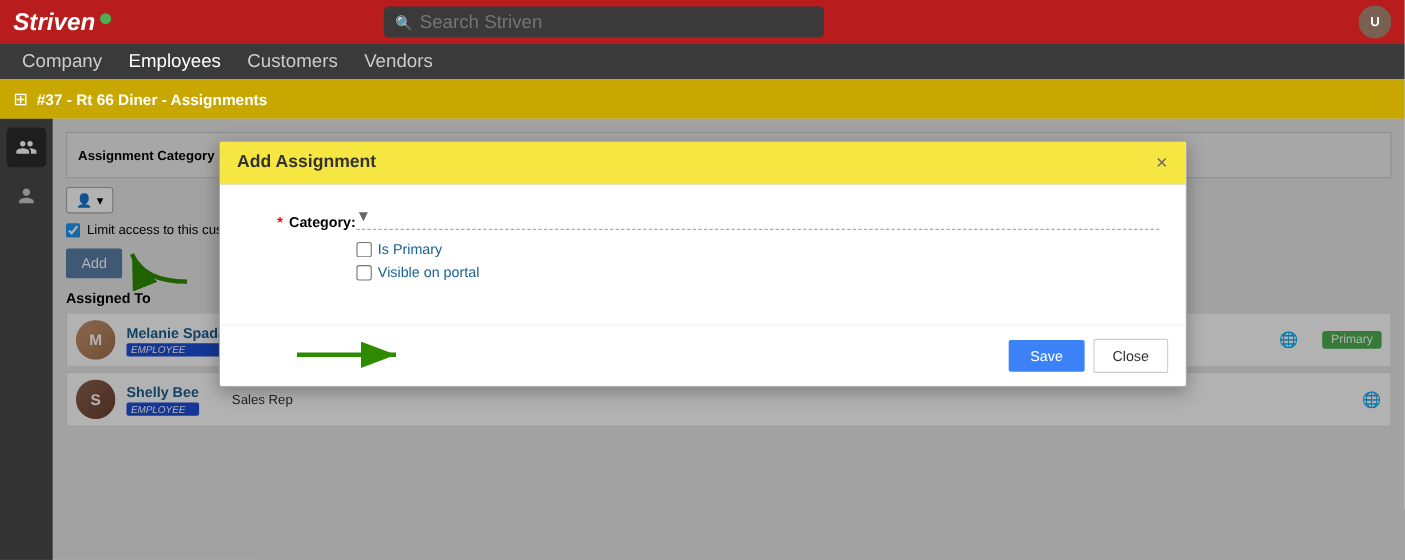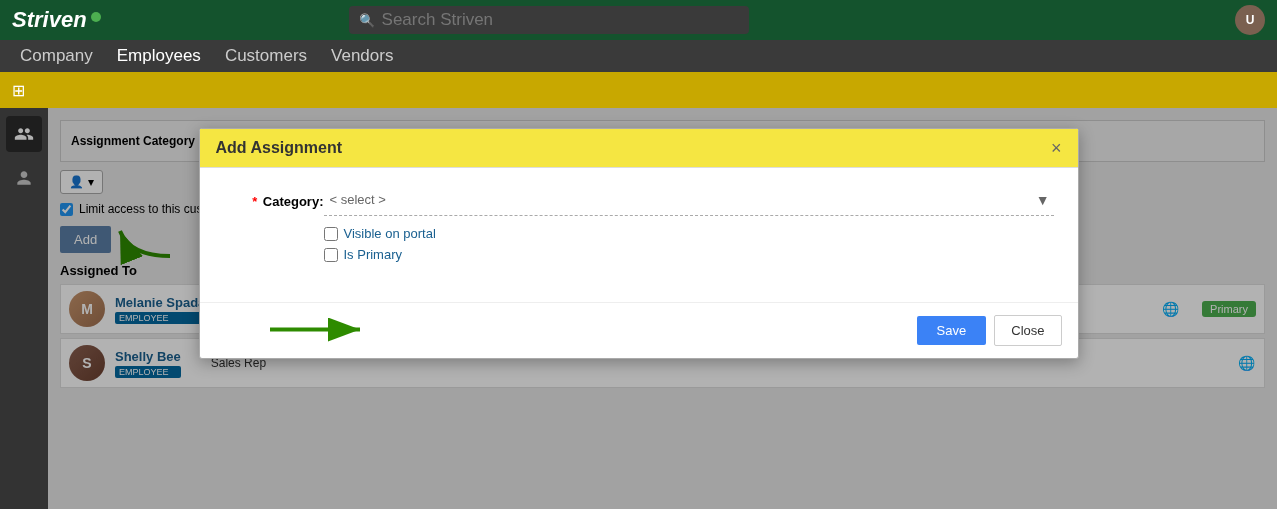--- a/index.html
+++ b/index.html
@@ -1,20 +1,20 @@
 <!DOCTYPE html>
 <html><head>
   <meta charset="utf-8">
   <style>
     * { box-sizing: border-box; margin: 0; padding: 0; }
     body { font-family: Arial, sans-serif; font-size: 13px; background: #d0d0d0; overflow: hidden; width: 1277px; height: 509px; }
 
     
     .top-nav {
-      background: #14532d;
+      background: #b91c1c;
       height: 40px;
       display: flex;
       align-items: center;
       padding: 0 12px;
       gap: 12px;
     }
     .logo {
       display: flex;
       align-items: center;
       gap: 4px;
@@ -199,28 +199,29 @@
       width: 36px;
       height: 36px;
       border-radius: 50%;
       background: #888;
       overflow: hidden;
       flex-shrink: 0;
     }
     .emp-info { display: flex; flex-direction: column; }
     .emp-name { color: #1a6090; font-size: 13px; font-weight: bold; }
     .emp-badge {
-      background: #0369a1;
+      background: #1d4ed8;
       color: white;
       font-size: 9px;
       padding: 1px 4px;
       border-radius: 2px;
       text-transform: uppercase;
       display: inline-block;
       margin-top: 2px;
+      font-style: italic;
     }
     .emp-role { flex: 1; font-size: 12px; color: #333; margin-left: 20px; }
     .emp-globe { color: #5b7fa6; font-size: 14px; }
     .emp-primary {
       background: #4caf50;
       color: white;
       font-size: 11px;
       padding: 2px 8px;
       border-radius: 3px;
       margin-left: 12px;
@@ -381,20 +382,21 @@
 
 <div class="sec-nav">
   <a href="#">Company</a>
   <a href="#" class="active">Employees</a>
   <a href="#">Customers</a>
   <a href="#">Vendors</a>
 </div>
 
 <div class="page-title-bar">
   <span class="grid-icon">⊞</span>
+  <span class="page-title">#37 - Rt 66 Diner - Assignments</span>
 </div>
 
 <div class="main-content">
 
   <div class="sidebar">
     <div class="sidebar-icon active">
       <svg viewBox="0 0 24 24" fill="currentColor">
           <path d="M16 11c1.66 0 2.99-1.34 2.99-3S17.66 5 16 5c-1.66 0-3 1.34-3 3s1.34 3 3 3zm-8 0c1.66 0 2.99-1.34 2.99-3S9.66 5 8 5C6.34 5 5 6.34 5 8s1.34 3 3 3zm0 2c-2.33 0-7 1.17-7 3.5V19h14v-2.5c0-2.33-4.67-3.5-7-3.5zm8 0c-.29 0-.62.02-.97.05 1.16.84 1.97 1.97 1.97 3.45V19h6v-2.5c0-2.33-4.67-3.5-7-3.5z"></path>
         </svg>
     </div>
@@ -480,31 +482,30 @@
 
       <div class="modal-body">
 
         <div class="form-row">
           <div class="form-label">
             <span class="required-star">*</span>
             <span>Category:</span>
           </div>
           <div class="form-control-wrap">
             <div class="select-wrap">
-              <span class="select-placeholder">&lt; select &gt;</span>
               <span class="select-arrow">▼</span>
             </div>
             <div style="margin-top:10px;">
               <div class="checkbox-row">
                 <input type="checkbox" style="">
-                <span class="checkbox-label">Visible on portal</span>
+                <span class="checkbox-label">Is Primary</span>
               </div>
               <div class="checkbox-row">
                 <input type="checkbox" style="">
-                <span class="checkbox-label">Is Primary</span>
+                <span class="checkbox-label">Visible on portal</span>
               </div>
             </div>
           </div>
         </div>
 
 
       </div>
 
       <div class="modal-footer">
         <div class="arrow-save">

